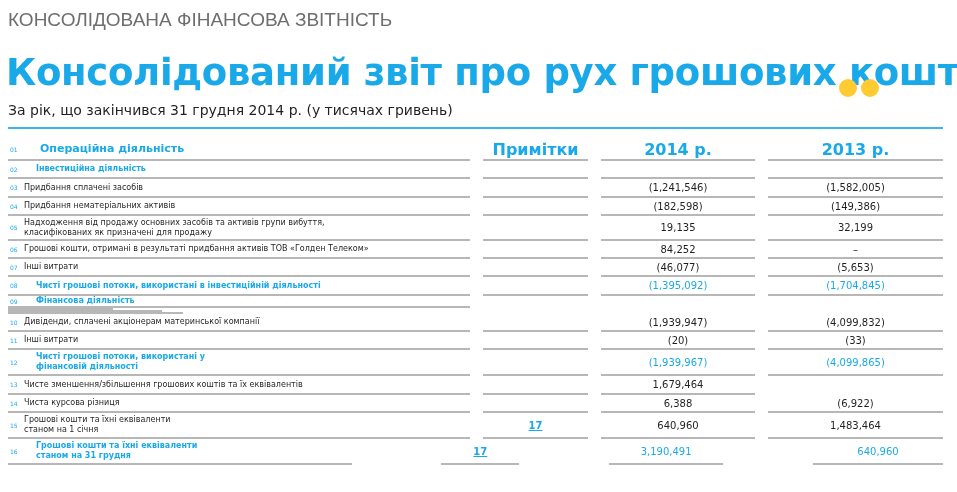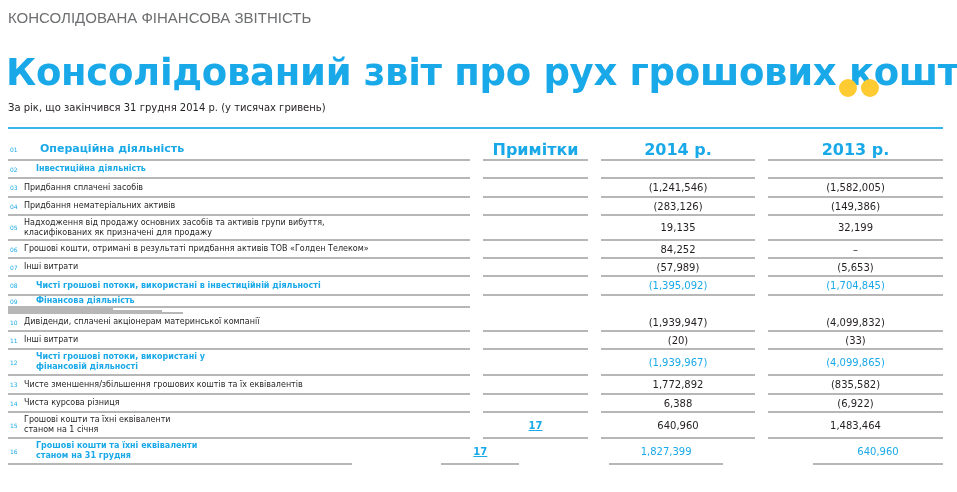--- a/index.html
+++ b/index.html
@@ -1,21 +1,21 @@
 <!DOCTYPE html>
 <html><head>
 <meta charset="utf-8">
 <style>
   html, body { margin:0; padding:0; background:#ffffff; }
   body { width:957px; height:492px; position:relative; overflow:hidden; font-family:"DejaVu Sans", sans-serif; color:#231f20; }
-  .section-title { position:absolute; left:8px; top:9px; font-size:15px; color:#6d6e70; letter-spacing:0px; font-family:"Liberation Sans", sans-serif; }
+  .section-title { position:absolute; left:8px; top:9px; font-size:19px; color:#6d6e70; letter-spacing:0px; font-family:"Liberation Sans", sans-serif; }
   .main-title { position:absolute; left:6px; top:51px; font-size:37px; font-weight:bold; color:#1aa9e8; font-family:"DejaVu Sans", sans-serif; letter-spacing:-0.3px; white-space:nowrap; }
   .dots { position:absolute; left:839px; top:79px; display:flex; gap:4px; }
   .dot { width:18px; height:18px; border-radius:50%; background:#fecb33; }
-  .subtitle { position:absolute; left:8px; top:102px; font-size:10px; color:#231f20; font-family:"DejaVu Sans", sans-serif; }
+  .subtitle { position:absolute; left:8px; top:102px; font-size:14px; color:#231f20; font-family:"DejaVu Sans", sans-serif; }
   .rule { position:absolute; left:8px; top:127px; width:935px; height:2px; background:#38b6ec; }
 
   .table { position:absolute; left:8px; top:139px; width:935px; }
   .row { position:relative; display:flex; align-items:stretch; }
   .cell { box-sizing:border-box; display:flex; align-items:center; border-bottom:2px solid #b7b7b7; }
   .c-label { width:462px; padding-left:2px; }
   .c-gap1 { width:13px; border-bottom:none; }
   .c-notes { width:105px; justify-content:center; }
   .c-gap2 { width:13px; border-bottom:none; }
   .c-y1 { width:154px; justify-content:center; }
@@ -97,21 +97,21 @@
       </div>
       <div class="row" style="height: 18px;">
         <div class="cell c-label">
        <span class="num">04</span>
        <span class="lbl">Придбання нематеріальних активів</span>
      </div>
      <div class="cell c-gap1"></div>
      <div class="cell c-notes"></div>
      <div class="cell c-gap2"></div>
      <div class="cell c-y1">
-          <span class="val">(283,126)</span>
+          <span class="val">(182,598)</span>
         </div>
      <div class="cell c-gap3"></div>
      <div class="cell c-y2">
           <span class="val">(149,386)</span>
         </div>
       </div>
       <div class="row" style="height: 25px;">
         <div class="cell c-label">
        <span class="num">05</span>
        <span class="lbl" style="max-width: 330px;">Надходження від продажу основних засобів та активів групи вибуття, класифікованих як призначені для продажу</span>
@@ -145,21 +145,21 @@
       </div>
       <div class="row" style="height: 18px;">
         <div class="cell c-label">
        <span class="num">07</span>
        <span class="lbl">Інші витрати</span>
      </div>
      <div class="cell c-gap1"></div>
      <div class="cell c-notes"></div>
      <div class="cell c-gap2"></div>
      <div class="cell c-y1">
-          <span class="val">(57,989)</span>
+          <span class="val">(46,077)</span>
         </div>
      <div class="cell c-gap3"></div>
      <div class="cell c-y2">
           <span class="val">(5,653)</span>
         </div>
       </div>
       <div class="row" style="height: 19px;">
         <div class="cell c-label">
        <span class="num">08</span>
        <span class="lbl blue">Чисті грошові потоки, використані в інвестиційній діяльності</span>
@@ -241,26 +241,23 @@
       </div>
       <div class="row" style="height: 19px;">
         <div class="cell c-label">
        <span class="num">13</span>
        <span class="lbl">Чисте зменшення/збільшення грошових коштів та їх еквівалентів</span>
      </div>
      <div class="cell c-gap1"></div>
      <div class="cell c-notes"></div>
      <div class="cell c-gap2"></div>
      <div class="cell c-y1">
-          <span class="val">1,772,892</span>
-        </div>
-     <div class="cell c-gap3"></div>
-     <div class="cell c-y2">
-          <span class="val">(835,582)</span>
-        </div>
+          <span class="val">1,679,464</span>
+        </div>
+     <div class="cell c-gap3"></div>
       </div>
       <div class="row" style="height: 18px;">
         <div class="cell c-label">
        <span class="num">14</span>
        <span class="lbl">Чиста курсова різниця</span>
      </div>
      <div class="cell c-gap1"></div>
      <div class="cell c-notes"></div>
      <div class="cell c-gap2"></div>
      <div class="cell c-y1">
@@ -293,21 +290,21 @@
         <div class="cell c-label">
        <span class="num">16</span>
        <span class="lbl blue" style="max-width: 170px;">Грошові кошти та їхні еквіваленти станом на 31 грудня</span>
      </div>
      <div class="cell c-gap1"></div>
      <div class="cell c-notes">
           <a class="note-link">17</a>
         </div>
      <div class="cell c-gap2"></div>
      <div class="cell c-y1">
-          <span class="val blue">1,827,399</span>
+          <span class="val blue">3,190,491</span>
         </div>
      <div class="cell c-gap3"></div>
      <div class="cell c-y2">
           <span class="val blue">640,960</span>
         </div>
       </div>
     </div>
 </div>
 
 </body></html>

